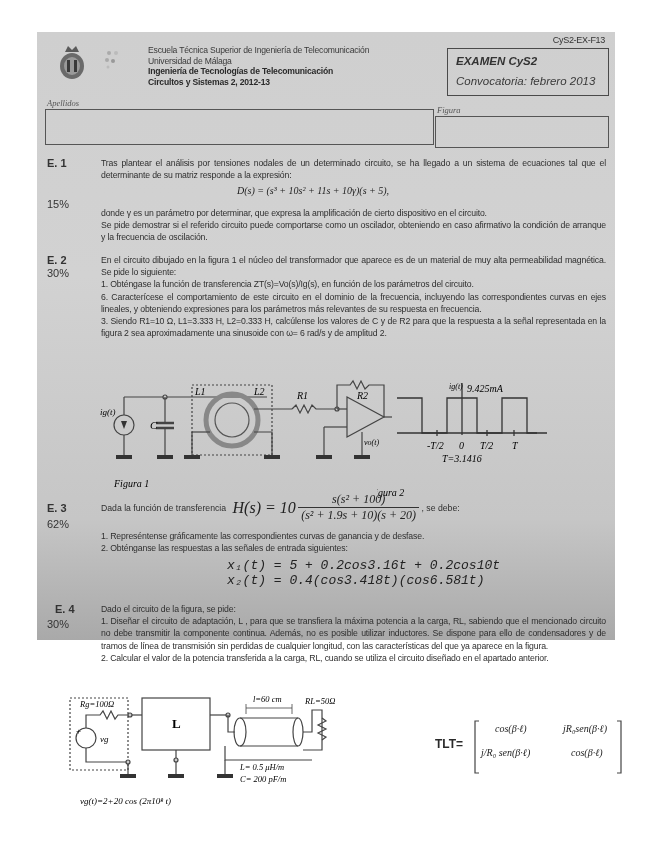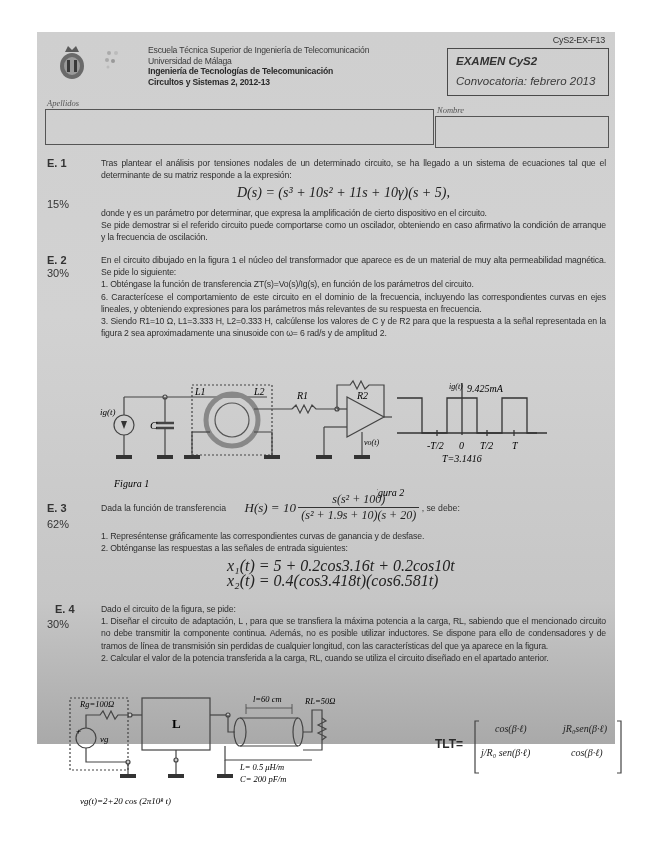--- a/index.html
+++ b/index.html
@@ -1,35 +1,35 @@
 <!DOCTYPE html>
 <html><head>
 <meta charset="utf-8">
 <style>
   html, body { margin:0; padding:0; background:#ffffff; }
   body { width:655px; height:848px; position:relative; overflow:hidden; font-family:"Liberation Sans", sans-serif; color:#2e2e2e; }
-  .page { position:absolute; left:37px; top:32px; width:578px; height:712px;
+  .page { position:absolute; left:37px; top:32px; width:578px; height:608px;
     background:linear-gradient(180deg,#cfcfcf 0%,#d2d2d2 40%,#c6c6c6 80%,#a9a9a9 100%); }
   .abs { position:absolute; }
   .code { right:10px; top:3px; font-size:9px; color:#333; letter-spacing:-0.3px; }
   .logo { left:20px; top:10px; width:30px; height:40px; }
   .logo2 { left:64px; top:16px; width:22px; height:22px; }
   .inst { left:111px; top:13px; font-size:8.6px; line-height:10.5px; color:#3a3a3a; letter-spacing:-0.2px; }
   .inst div { white-space:nowrap; }
   .inst .b { font-weight:bold; color:#2a2a2a; }
   .exambox { left:410px; top:16px; width:160px; height:46px; border:1.3px solid #4a4a4a; }
   .exambox .t1 { position:absolute; left:8px; top:6px; font-size:11.5px; font-weight:bold; font-style:italic; color:#333; }
   .exambox .t2 { position:absolute; left:8px; top:26px; font-size:11.5px; font-style:italic; color:#3a3a3a; }
   .lbl { font-family:"Liberation Serif", serif; font-style:italic; font-size:8.5px; color:#555; }
   .apbox { left:8px; top:77px; width:387px; height:34px; border:1.3px solid #555; }
   .nmbox { left:398px; top:84px; width:172px; height:30px; border:1.3px solid #555; }
   .num { left:10px; font-size:11px; font-weight:bold; color:#333; line-height:13px; }
   .pct { left:10px; font-size:11px; color:#333; }
   .txt { left:64px; width:505px; font-size:8.7px; line-height:12.2px; color:#2f2f2f; letter-spacing:-0.15px; text-align:justify; }
-  .eq { font-family:"Liberation Serif", serif; font-style:italic; font-size:14px; color:#222; white-space:nowrap; }
+  .eq { font-family:"Liberation Serif", serif; font-style:italic; font-size:10px; color:#222; white-space:nowrap; }
   .frac { display:inline-block; vertical-align:middle; text-align:center; }
   .frac .n { display:block; border-bottom:1px solid #333; padding:0 3px; }
   .frac .d { display:block; padding:0 3px; }
   svg text { font-family:"Liberation Serif", serif; font-style:italic; }
 </style>
 </head>
 <body>
 
 <div class="page">
 
@@ -57,21 +57,21 @@
     <div class="b">Circultos y Sistemas 2, 2012-13</div>
   </div>
 
   <div class="abs exambox">
     <div class="t1">EXAMEN  CyS2</div>
     <div class="t2">Convocatoria: febrero 2013</div>
   </div>
 
   <div class="abs lbl" style="left:10px;top:66px;">Apellidos</div>
   <div class="abs apbox"></div>
-  <div class="abs lbl" style="left:400px;top:73px;">Nombre</div>
+  <div class="abs lbl" style="left:400px;top:73px;">Figura</div>
   <div class="abs nmbox"></div>
 
   <div class="abs num" style="top:125px;">E. 1</div>
   <div class="abs pct" style="top:138px;margin-top:28px;">15%</div>
   <div class="abs txt" style="top:125px;">Tras plantear el análisis por tensiones nodales de un determinado circuito, se ha llegado a un sistema de ecuaciones tal que el determinante de su matriz responde a la expresión:</div>
   <div class="abs eq" style="left:200px;top:153px;">D(s) = (s³ + 10s² + 11s + 10γ)(s + 5),</div>
   <div class="abs txt" style="top:175px;">
     <div>donde γ es un parámetro por determinar, que expresa la amplificación de cierto dispositivo en el circuito.</div>
     <div>Se pide demostrar si el referido circuito puede comportarse como un oscilador, obteniendo en caso afirmativo la condición de arranque y la frecuencia de oscilación.</div>
   </div>
@@ -145,32 +145,32 @@
     <text x="103" y="72" font-size="10">T/2</text>
     <text x="135" y="72" font-size="10">T</text>
     <text x="65" y="85" font-size="10">T=3.1416</text>
     <text x="-8" y="119" font-size="10">Figura 2</text>
   </svg>
 
   <div class="abs num" style="top:470px;">E. 3</div>
   <div class="abs pct" style="top:486px;">62%</div>
   <div class="abs" style="left:64px;top:460px;font-size:8.7px;color:#2f2f2f;white-space:nowrap;">
     <span style="vertical-align:middle;">Dada la función de transferencia</span>
-    <span class="eq" style="vertical-align:middle;font-size:13px;margin-left:16px;">H(s) = 10</span>
+    <span class="eq" style="vertical-align:middle;font-size:16px;margin-left:4px;">H(s) = 10</span>
     <span class="frac eq" style="font-size:12px;">
       <span class="n">s(s² + 100)</span>
       <span class="d">(s² + 1.9s + 10)(s + 20)</span>
     </span>
     <span style="vertical-align:middle;">, se debe:</span>
   </div>
   <div class="abs txt" style="top:498px;">
     <div>1. Represéntense gráficamente las correspondientes curvas de ganancia y de desfase.</div>
     <div>2. Obténganse las respuestas a las señales de entrada siguientes:</div>
   </div>
-  <div class="abs eq" style="left:190px;top:526px;font-size:16px;line-height:15px;">
+  <div class="abs eq" style="left:190px;top:526px;font-size:13px;line-height:15px;font-family:Liberation Mono, monospace;">
     <div>x₁(t) = 5 + 0.2cos3.16t + 0.2cos10t</div>
     <div>x₂(t) = 0.4(cos3.418t)(cos6.581t)</div>
   </div>
 
   <div class="abs num" style="top:571px;margin-left:8px;">E. 4</div>
   <div class="abs pct" style="top:586px;">30%</div>
   <div class="abs txt" style="top:571px;">
     <div>Dado el circuito de la figura, se pide:</div>
     <div>1. Diseñar el circuito de adaptación, L , para que se transfiera la máxima potencia a la carga, RL, sabiendo que el mencionado circuito no debe transmitir la componente continua. Además, no es posible utilizar inductores. Se dispone para ello de condensadores y de tramos de línea de transmisión sin perdidas de cualquier longitud, con las características del que ya aparece en la figura.</div>
     <div>2. Calcular el valor de la potencia transferida a la carga, RL, cuando se utiliza el circuito diseñado en el apartado anterior.</div>

